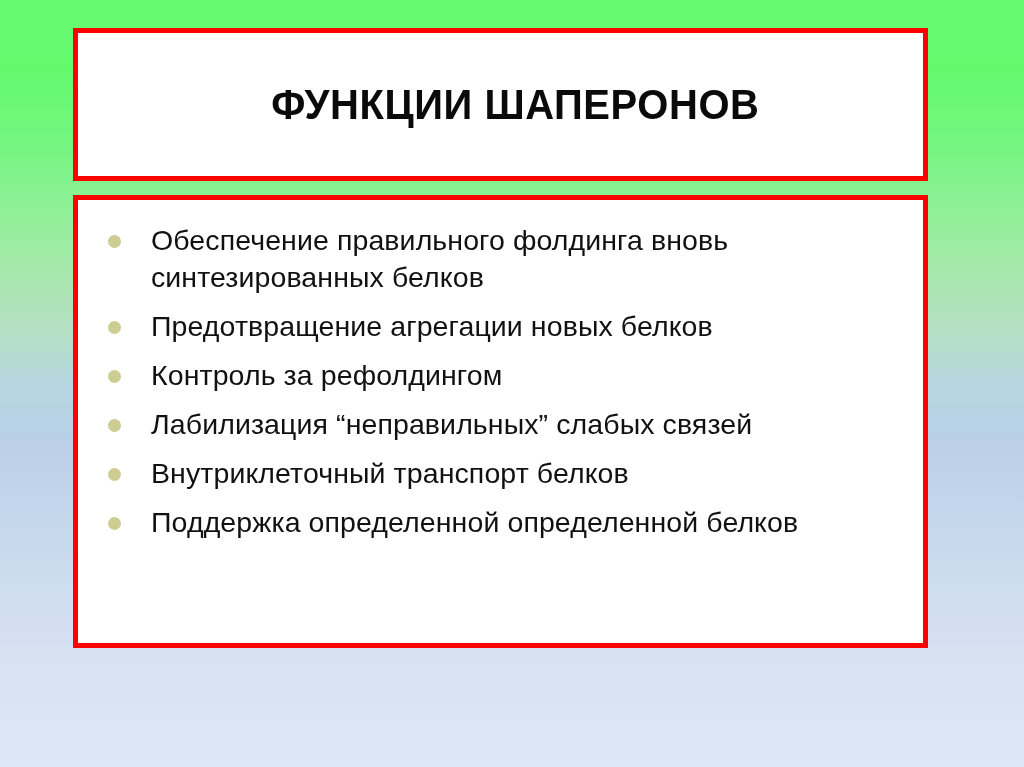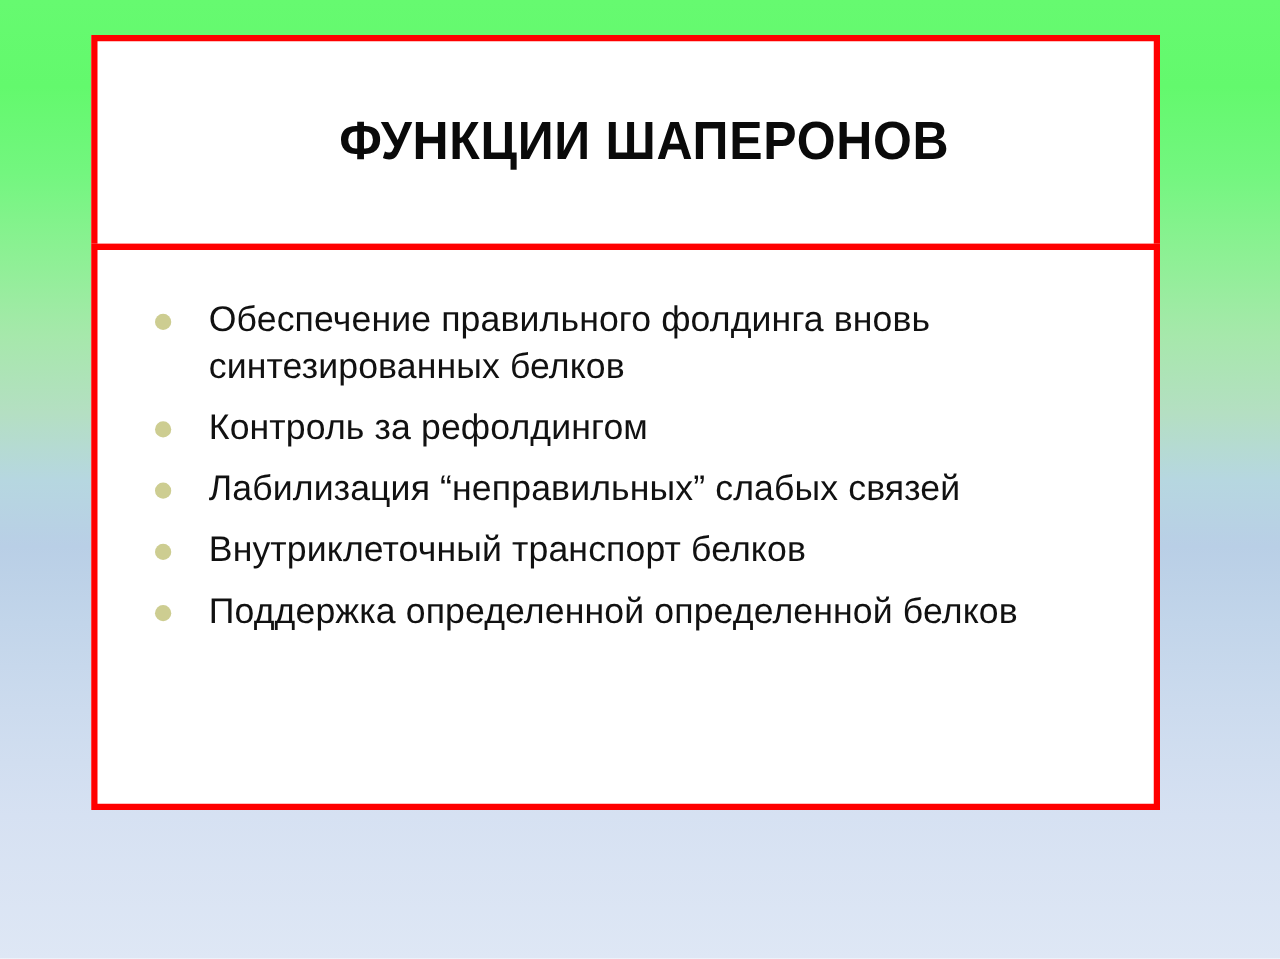--- a/index.html
+++ b/index.html
@@ -37,21 +37,21 @@
         #d6e1f2  85%,
         #dee7f5 100%);
   }
 
   
   .title-panel {
     position: absolute;
     left: 73px;
     top: 28px;
     width: 855px;
-    height: 172px;
+    height: 153px;
     box-sizing: border-box;
     background: #ffffff;
     border: 5px solid #ff0000;
     display: flex;
     align-items: center;
     justify-content: center;
     padding-left: 29px;
   }
 
   .title-text {
@@ -75,21 +75,21 @@
     width: 855px;
     height: 453px;
     box-sizing: border-box;
     background: #ffffff;
     border: 5px solid #ff0000;
     overflow: hidden;
   }
 
   .bullet-list {
     list-style: none;
-    margin: 16px;
+    margin: 0;
     padding: 22px 18px 0 18px;
   }
 
   .bullet-item {
     position: relative;
     padding-left: 55px;
     margin: 0 0 12px 0;
     font-size: 28.5px;
     line-height: 1.30;
     color: #111111;
@@ -124,20 +124,24 @@
   </div>
 
   <div class="content-panel">
     <ul class="bullet-list">
 
       <li class="bullet-item">
         <span class="bullet-dot"></span>
         <span class="bullet-label">Обеспечение правильного фолдинга вновь синтезированных белков</span>
       </li>
 
+      <li class="bullet-item">
+        <span class="bullet-dot"></span>
+        <span class="bullet-label">Предотвращение агрегации новых белков</span>
+      </li>
 
       <li class="bullet-item">
         <span class="bullet-dot"></span>
         <span class="bullet-label">Контроль за рефолдингом</span>
       </li>
 
       <li class="bullet-item">
         <span class="bullet-dot"></span>
         <span class="bullet-label">Лабилизация “неправильных” слабых связей</span>
       </li>

